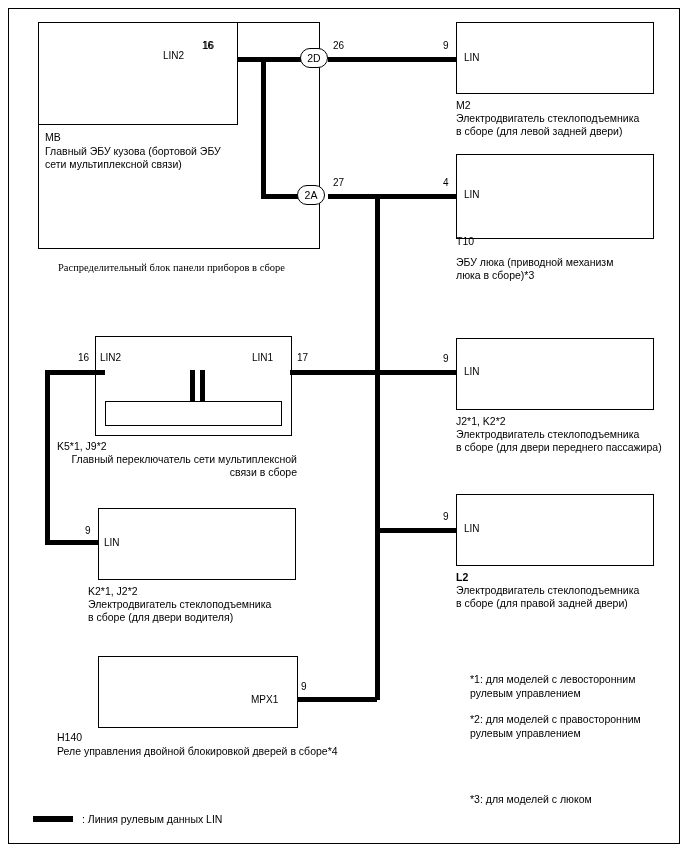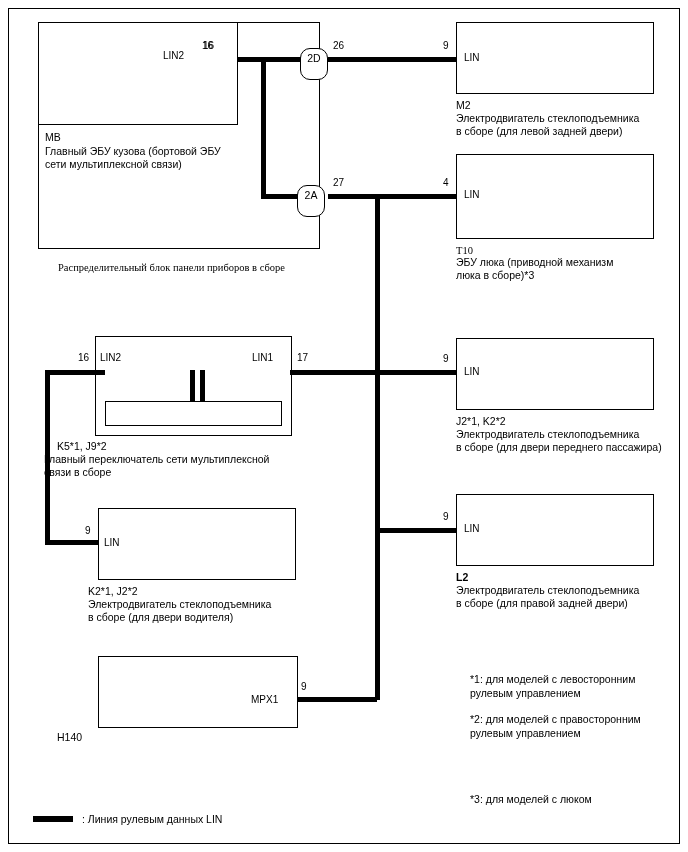--- a/index.html
+++ b/index.html
@@ -47,21 +47,21 @@
   }
   .wire {
     position: absolute;
     background: #000000;
   }
   .wire-h { height: 5px; }
   .wire-v { width: 5px; }
   .conn {
     position: absolute;
     width: 28px;
-    height: 32px;
+    height: 20px;
     border: 1px solid #000000;
     border-radius: 10px / 10px;
     background: #ffffff;
     box-sizing: border-box;
     font-size: 10.5px;
     line-height: 18px;
     text-align: center;
   }
   .legend-bar {
     position: absolute;
@@ -139,32 +139,32 @@
   <div class="box" style="left:456px; top:22px; width:198px; height:72px;"></div>
   <div class="pin" style="left:464px; top:52px;">LIN</div>
   <div class="pin" style="left:443px; top:40px;">9</div>
   <div class="lbl" style="left:456px; top:99px;">M2</div>
   <div class="lbl" style="left:456px; top:112px; width:215px;">Электродвигатель стеклоподъемника
 в сборе (для левой задней двери)</div>
 
   <div class="box" style="left:456px; top:154px; width:198px; height:85px;"></div>
   <div class="pin" style="left:464px; top:189px;">LIN</div>
   <div class="pin" style="left:443px; top:177px;">4</div>
-  <div class="lbl" style="left:456px; top:244px;font-family:Liberation Serif, serif;">T10</div>
+  <div class="lbl" style="left:456px; top:235px;">T10</div>
   <div class="lbl" style="left:456px; top:256px; width:215px;">ЭБУ люка (приводной механизм
 люка в сборе)*3</div>
 
   <div class="frame" style="left:95px; top:336px; width:197px; height:100px;"></div>
   <div class="box" style="left:105px; top:401px; width:177px; height:25px;"></div>
   <div class="pin" style="left:100px; top:352px;">LIN2</div>
   <div class="pin" style="left:78px; top:352px;">16</div>
   <div class="pin" style="left:252px; top:352px;">LIN1</div>
   <div class="pin" style="left:297px; top:352px;">17</div>
   <div class="lbl" style="left:57px; top:440px;">K5*1, J9*2</div>
-  <div class="lbl" style="left:44px; top:453px; width:240px;">Главный переключатель сети мультиплексной
+  <div class="lbl" style="left:57px; top:453px; width:240px;text-align:right;">Главный переключатель сети мультиплексной
 связи в сборе</div>
 
   <div class="box" style="left:456px; top:338px; width:198px; height:72px;"></div>
   <div class="pin" style="left:464px; top:366px;">LIN</div>
   <div class="pin" style="left:443px; top:353px;">9</div>
   <div class="lbl" style="left:456px; top:415px;">J2*1, K2*2</div>
   <div class="lbl" style="left:456px; top:428px; width:220px;">Электродвигатель стеклоподъемника
 в сборе (для двери переднего пассажира)</div>
 
   <div class="box" style="left:456px; top:494px; width:198px; height:72px;"></div>
@@ -178,20 +178,21 @@
   <div class="pin" style="left:104px; top:537px;">LIN</div>
   <div class="pin" style="left:85px; top:525px;">9</div>
   <div class="lbl" style="left:88px; top:585px;">K2*1, J2*2</div>
   <div class="lbl" style="left:88px; top:598px; width:230px;">Электродвигатель стеклоподъемника
 в сборе (для двери водителя)</div>
 
   <div class="box" style="left:98px; top:656px; width:200px; height:72px;"></div>
   <div class="pin" style="left:251px; top:694px;">MPX1</div>
   <div class="pin" style="left:301px; top:681px;">9</div>
   <div class="lbl" style="left:57px; top:731px;">H140</div>
+  <div class="lbl" style="left:57px; top:745px; width:330px;">Реле управления двойной блокировкой дверей в сборе*4</div>
 
   <div class="note" style="left:470px; top:672px; width:200px;">*1: для моделей с левосторонним
      рулевым управлением</div>
   <div class="note" style="left:470px; top:712px; width:200px;">*2: для моделей с правосторонним
      рулевым управлением</div>
   <div class="note" style="left:470px; top:748px; width:200px;margin-top:44px;">*3: для моделей с люком</div>
 
   <div class="legend-bar" style="left:33px; top:816px;"></div>
   <div class="lbl" style="left:82px; top:813px; width:300px;">: Линия рулевым данных LIN</div>
 

